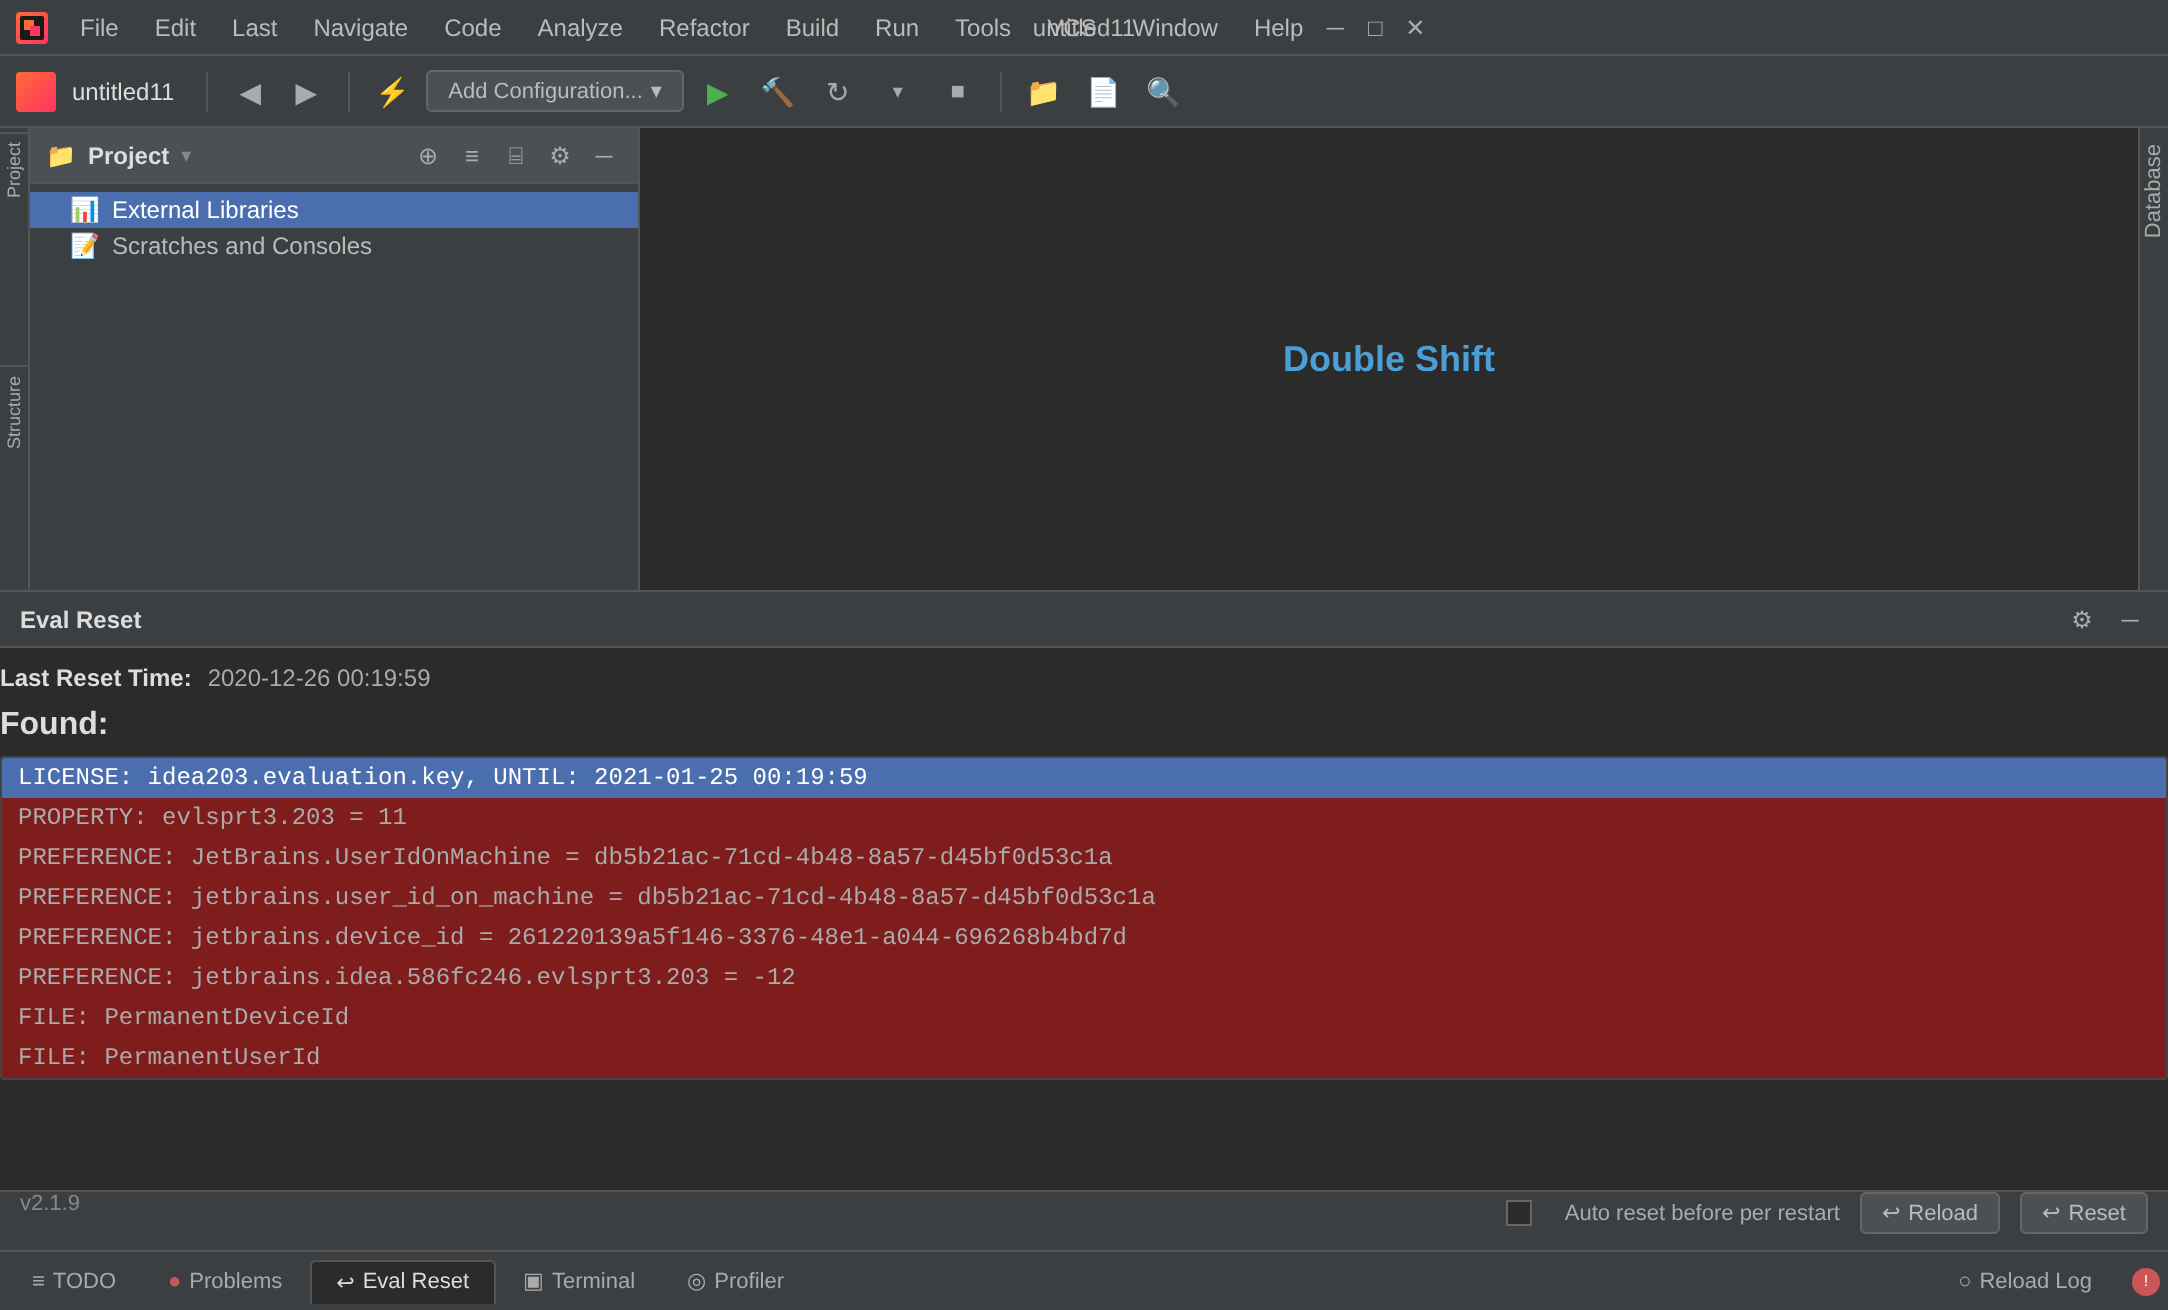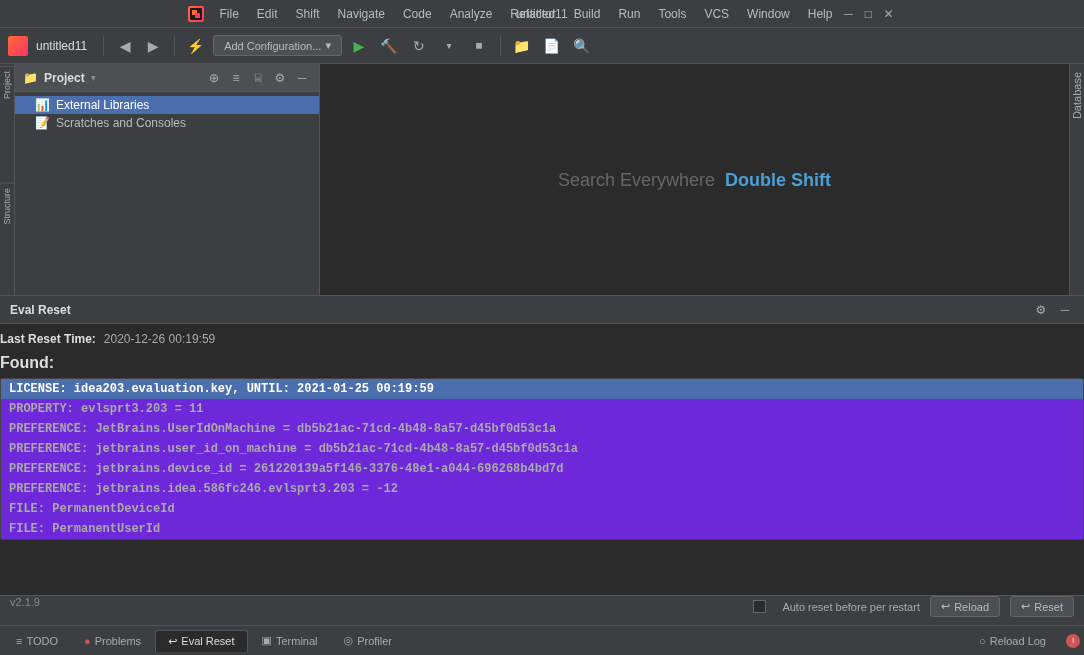--- a/index.html
+++ b/index.html
@@ -14,21 +14,21 @@
     }
 
     
     .title-bar {
       height: 28px;
       background: #3c3f41;
       display: flex;
       align-items: center;
       padding: 0 8px;
       border-bottom: 1px solid #555;
-      justify-content: center;
+      justify-content: flex-start;
     }
     .title-bar-left {
       display: flex;
       align-items: center;
       gap: 8px;
     }
     .title-bar-logo {
       width: 16px;
       height: 16px;
       background: linear-gradient(135deg, #ff6b35, #ff3366);
@@ -270,25 +270,24 @@
       color: #aaa;
       font-size: 12px;
     }
     .found-label {
       font-weight: bold;
       color: #ddd;
       font-size: 16px;
       margin-bottom: 6px;
     }
     .results-list {
-      background: #6d28d9;
+      background: #7f1d1d;
       border: 1px solid #444;
       border-radius: 2px;
       overflow: hidden;
-      font-weight: bold;
     }
     .result-item {
       padding: 3px 8px;
       font-size: 12px;
       color: #aaa;
       cursor: pointer;
       font-family: 'Consolas', 'Courier New', monospace;
       white-space: nowrap;
     }
     .result-item.selected {
@@ -406,21 +405,21 @@
     <div class="title-bar-logo">
       <svg width="12" height="12" viewBox="0 0 12 12">
           <rect width="12" height="12" rx="1" fill="#1a1a1a"></rect>
           <rect x="2" y="2" width="5" height="5" fill="#ff6b35"></rect>
           <rect x="5" y="5" width="5" height="5" fill="#ff3366"></rect>
         </svg>
     </div>
     <div class="title-bar-menu">
       <span class="menu-item">File</span>
       <span class="menu-item">Edit</span>
-      <span class="menu-item">Shift</span>
+      <span class="menu-item">Last</span>
       <span class="menu-item">Navigate</span>
       <span class="menu-item">Code</span>
       <span class="menu-item">Analyze</span>
       <span class="menu-item">Refactor</span>
       <span class="menu-item">Build</span>
       <span class="menu-item">Run</span>
       <span class="menu-item">Tools</span>
       <span class="menu-item">VCS</span>
       <span class="menu-item">Window</span>
       <span class="menu-item">Help</span>
@@ -491,21 +490,20 @@
         </div>
         <div class="tree-item">
           <span class="tree-icon">📝</span>
           <span>Scratches and Consoles</span>
         </div>
       </div>
     </div>
 
     <div class="editor-area">
       <div class="search-hint">
-        <span>Search Everywhere</span>
         <span class="search-hint-shortcut">Double Shift</span>
       </div>
     </div>
 
     <div class="right-sidebar">
       <span class="right-sidebar-label">Database</span>
     </div>
   </div>
 
   <div class="bottom-panel">

